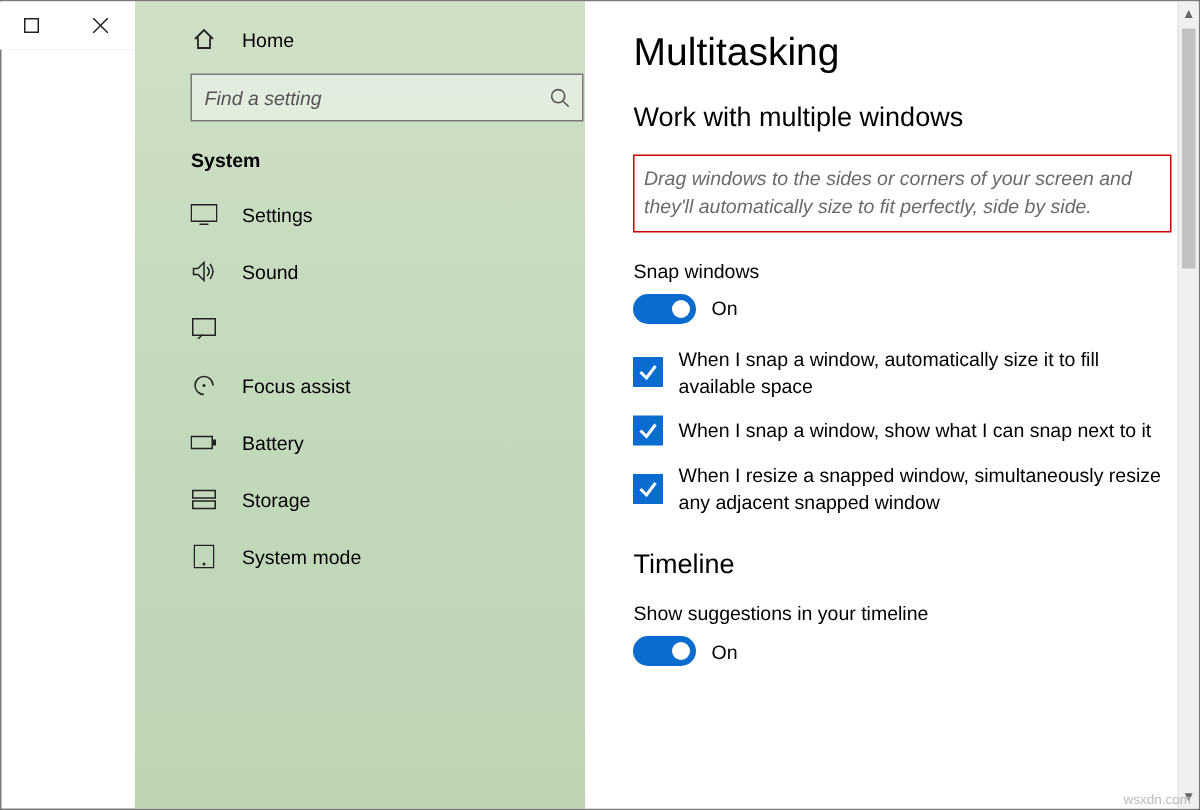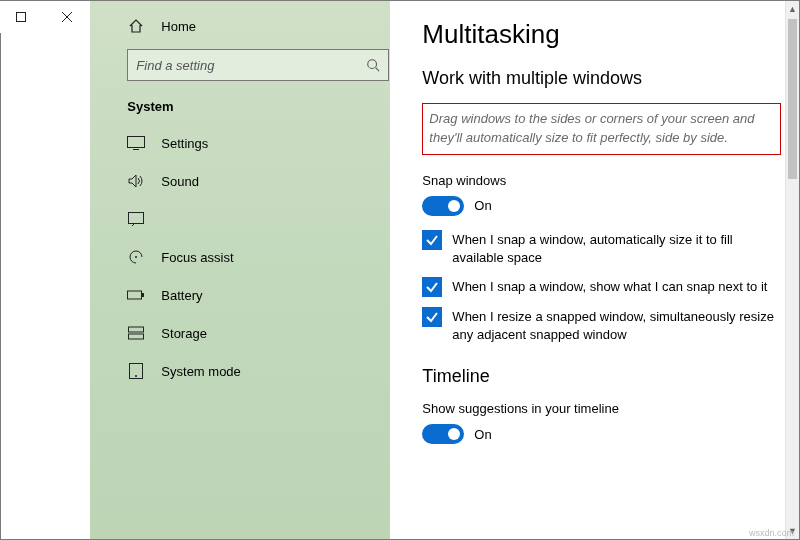--- a/index.html
+++ b/index.html
@@ -82,21 +82,21 @@
   .setting-label { font-size: 13px; margin-bottom: 8px; }
   .toggle-row { display: flex; align-items: center; gap: 10px; margin-bottom: 14px; }
   .toggle {
     width: 42px; height: 20px; border-radius: 10px;
     background: #0a6cce; position: relative;
   }
   .toggle .thumb {
     width: 12px; height: 12px; border-radius: 50%; background: #fff;
     position: absolute; right: 4px; top: 4px;
   }
-  .check-row { display: flex; align-items: flex-start; gap: 10px; margin-bottom: 10px; line-height: 1.4; }
+  .check-row { display: flex; align-items: center; gap: 10px; margin-bottom: 10px; line-height: 1.4; }
   .check-row .cb {
     width: 20px; height: 20px; background: #0a6cce; flex: 0 0 20px;
     display: flex; align-items: center; justify-content: center; color: #fff;
   }
   .check-row .txt { flex: 1; padding-top: 1px; }
   .timeline-h2 { margin-top: 22px; }
   .scrollbar {
     position: absolute; right: 0; top: 0; width: 14px; height: 100%;
     background: #f0f0f0; border-left: 1px solid #e4e4e4;
   }

